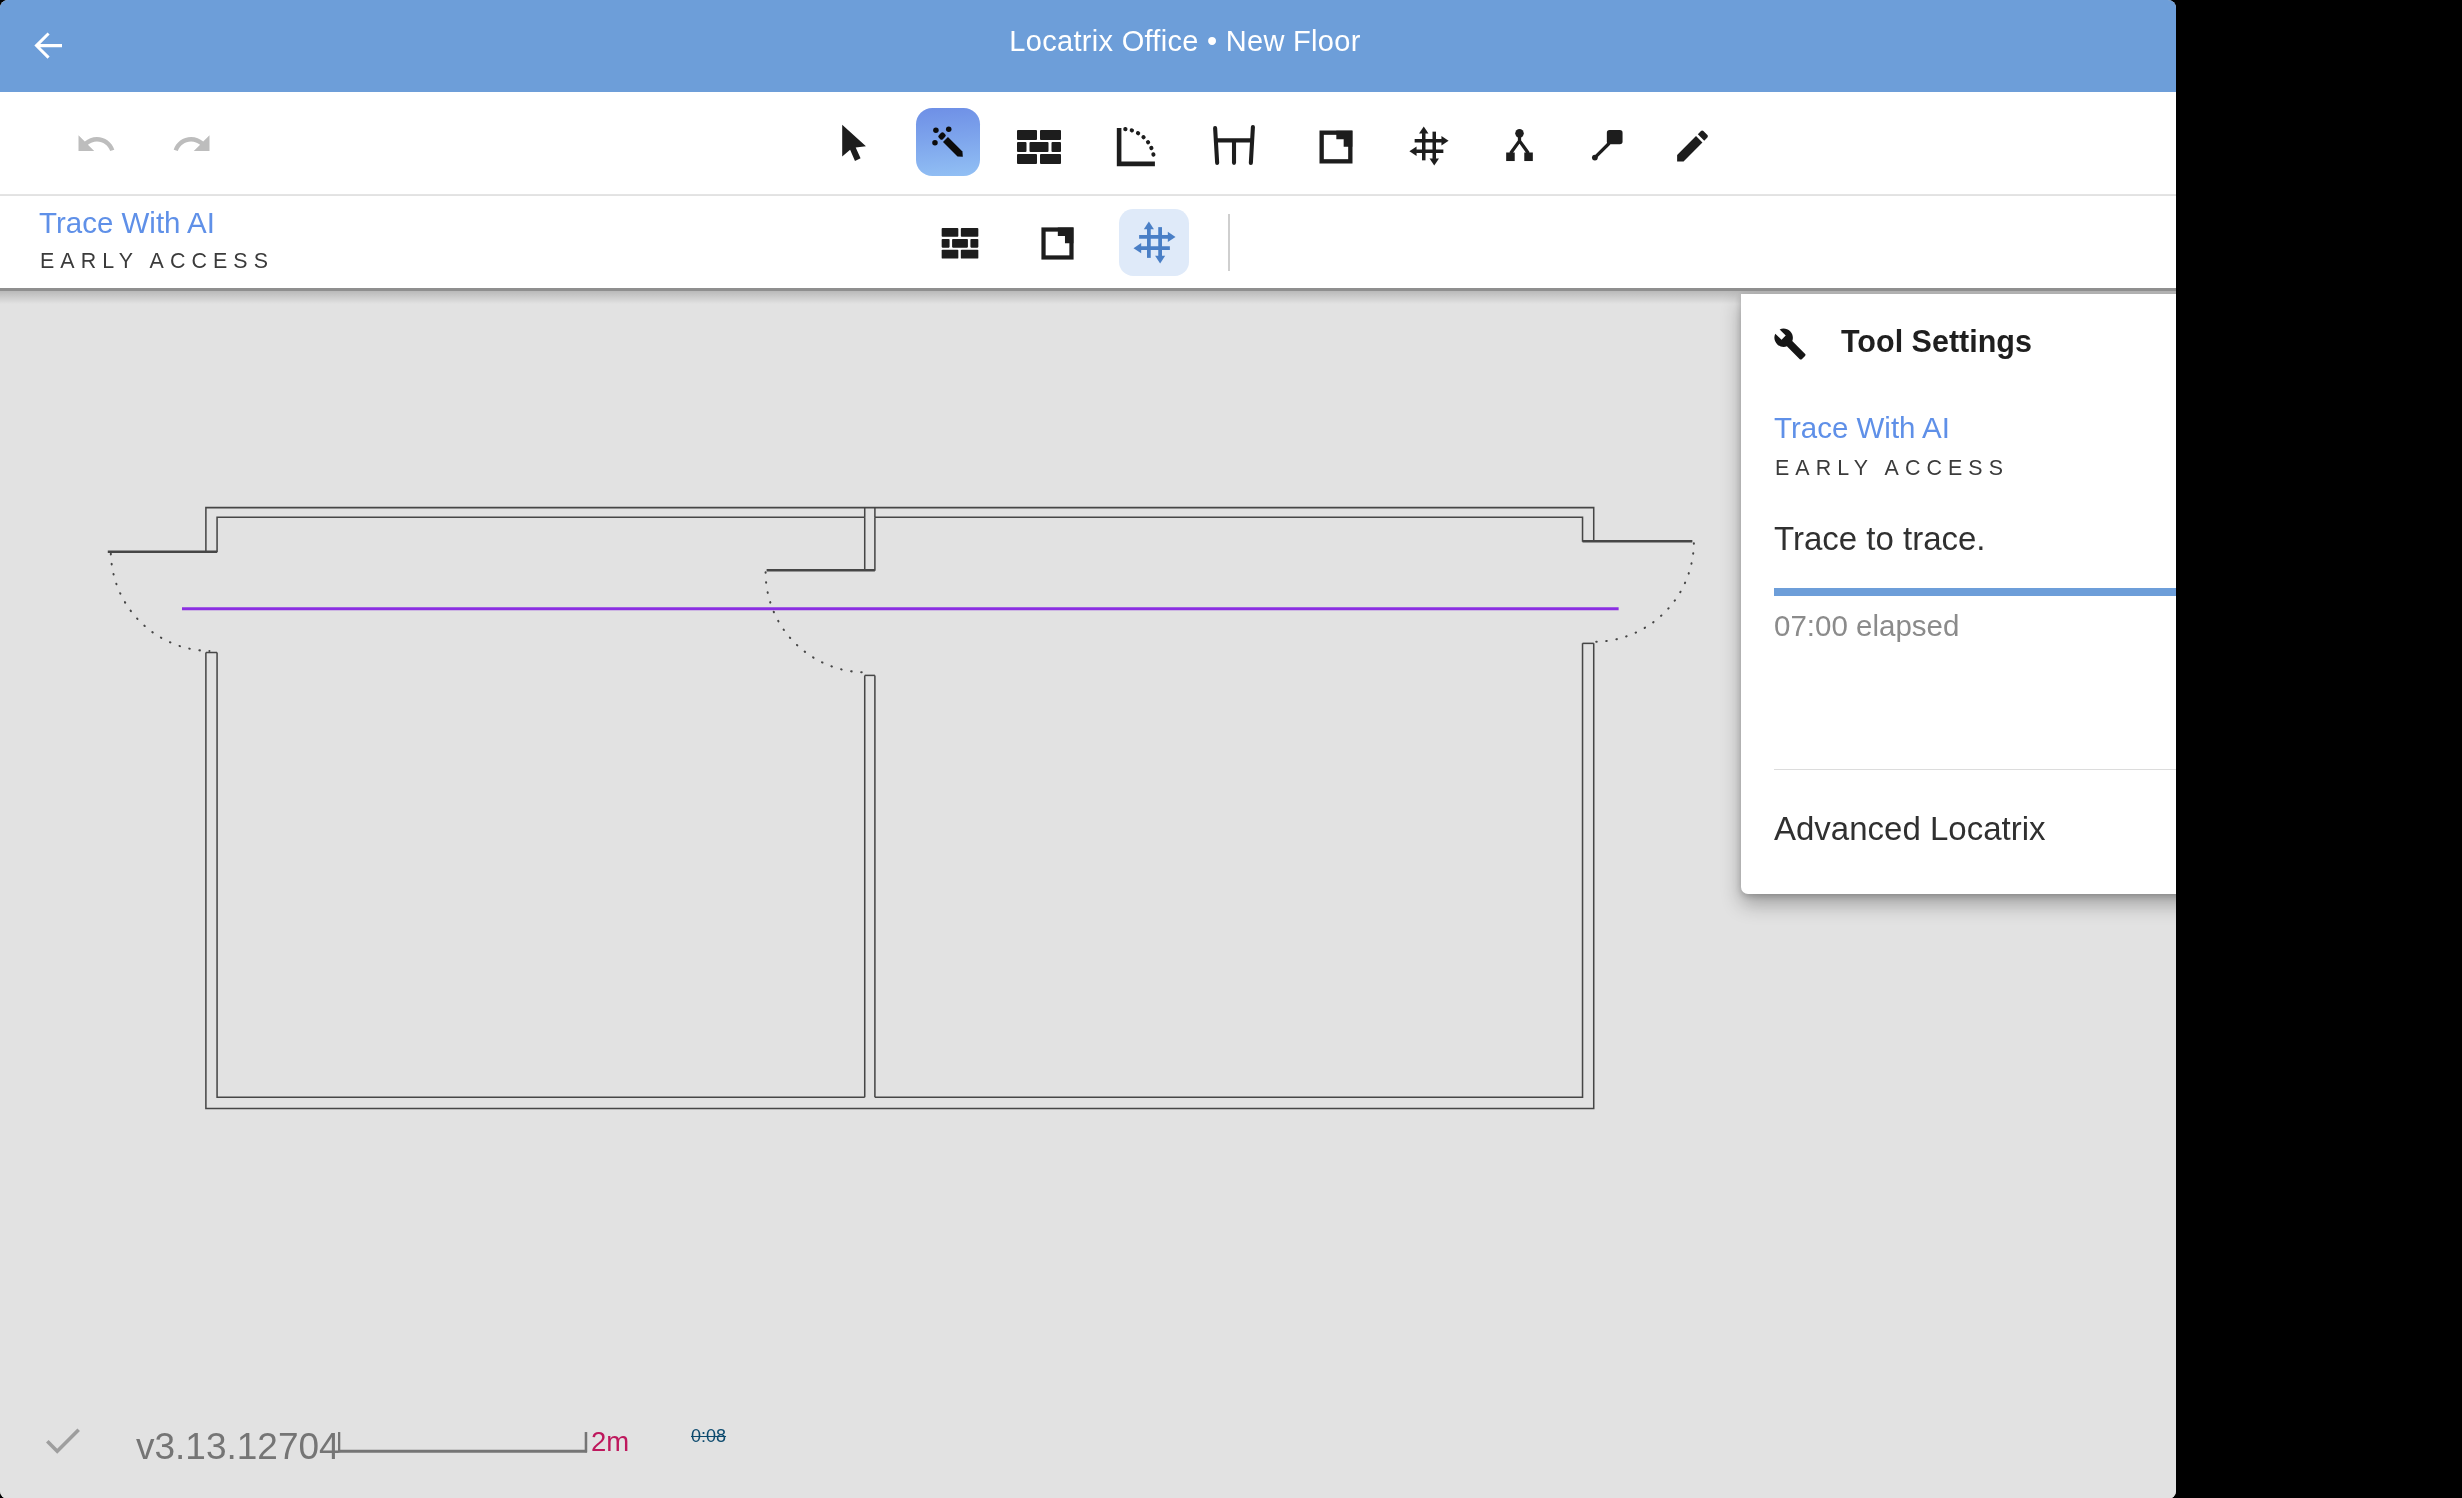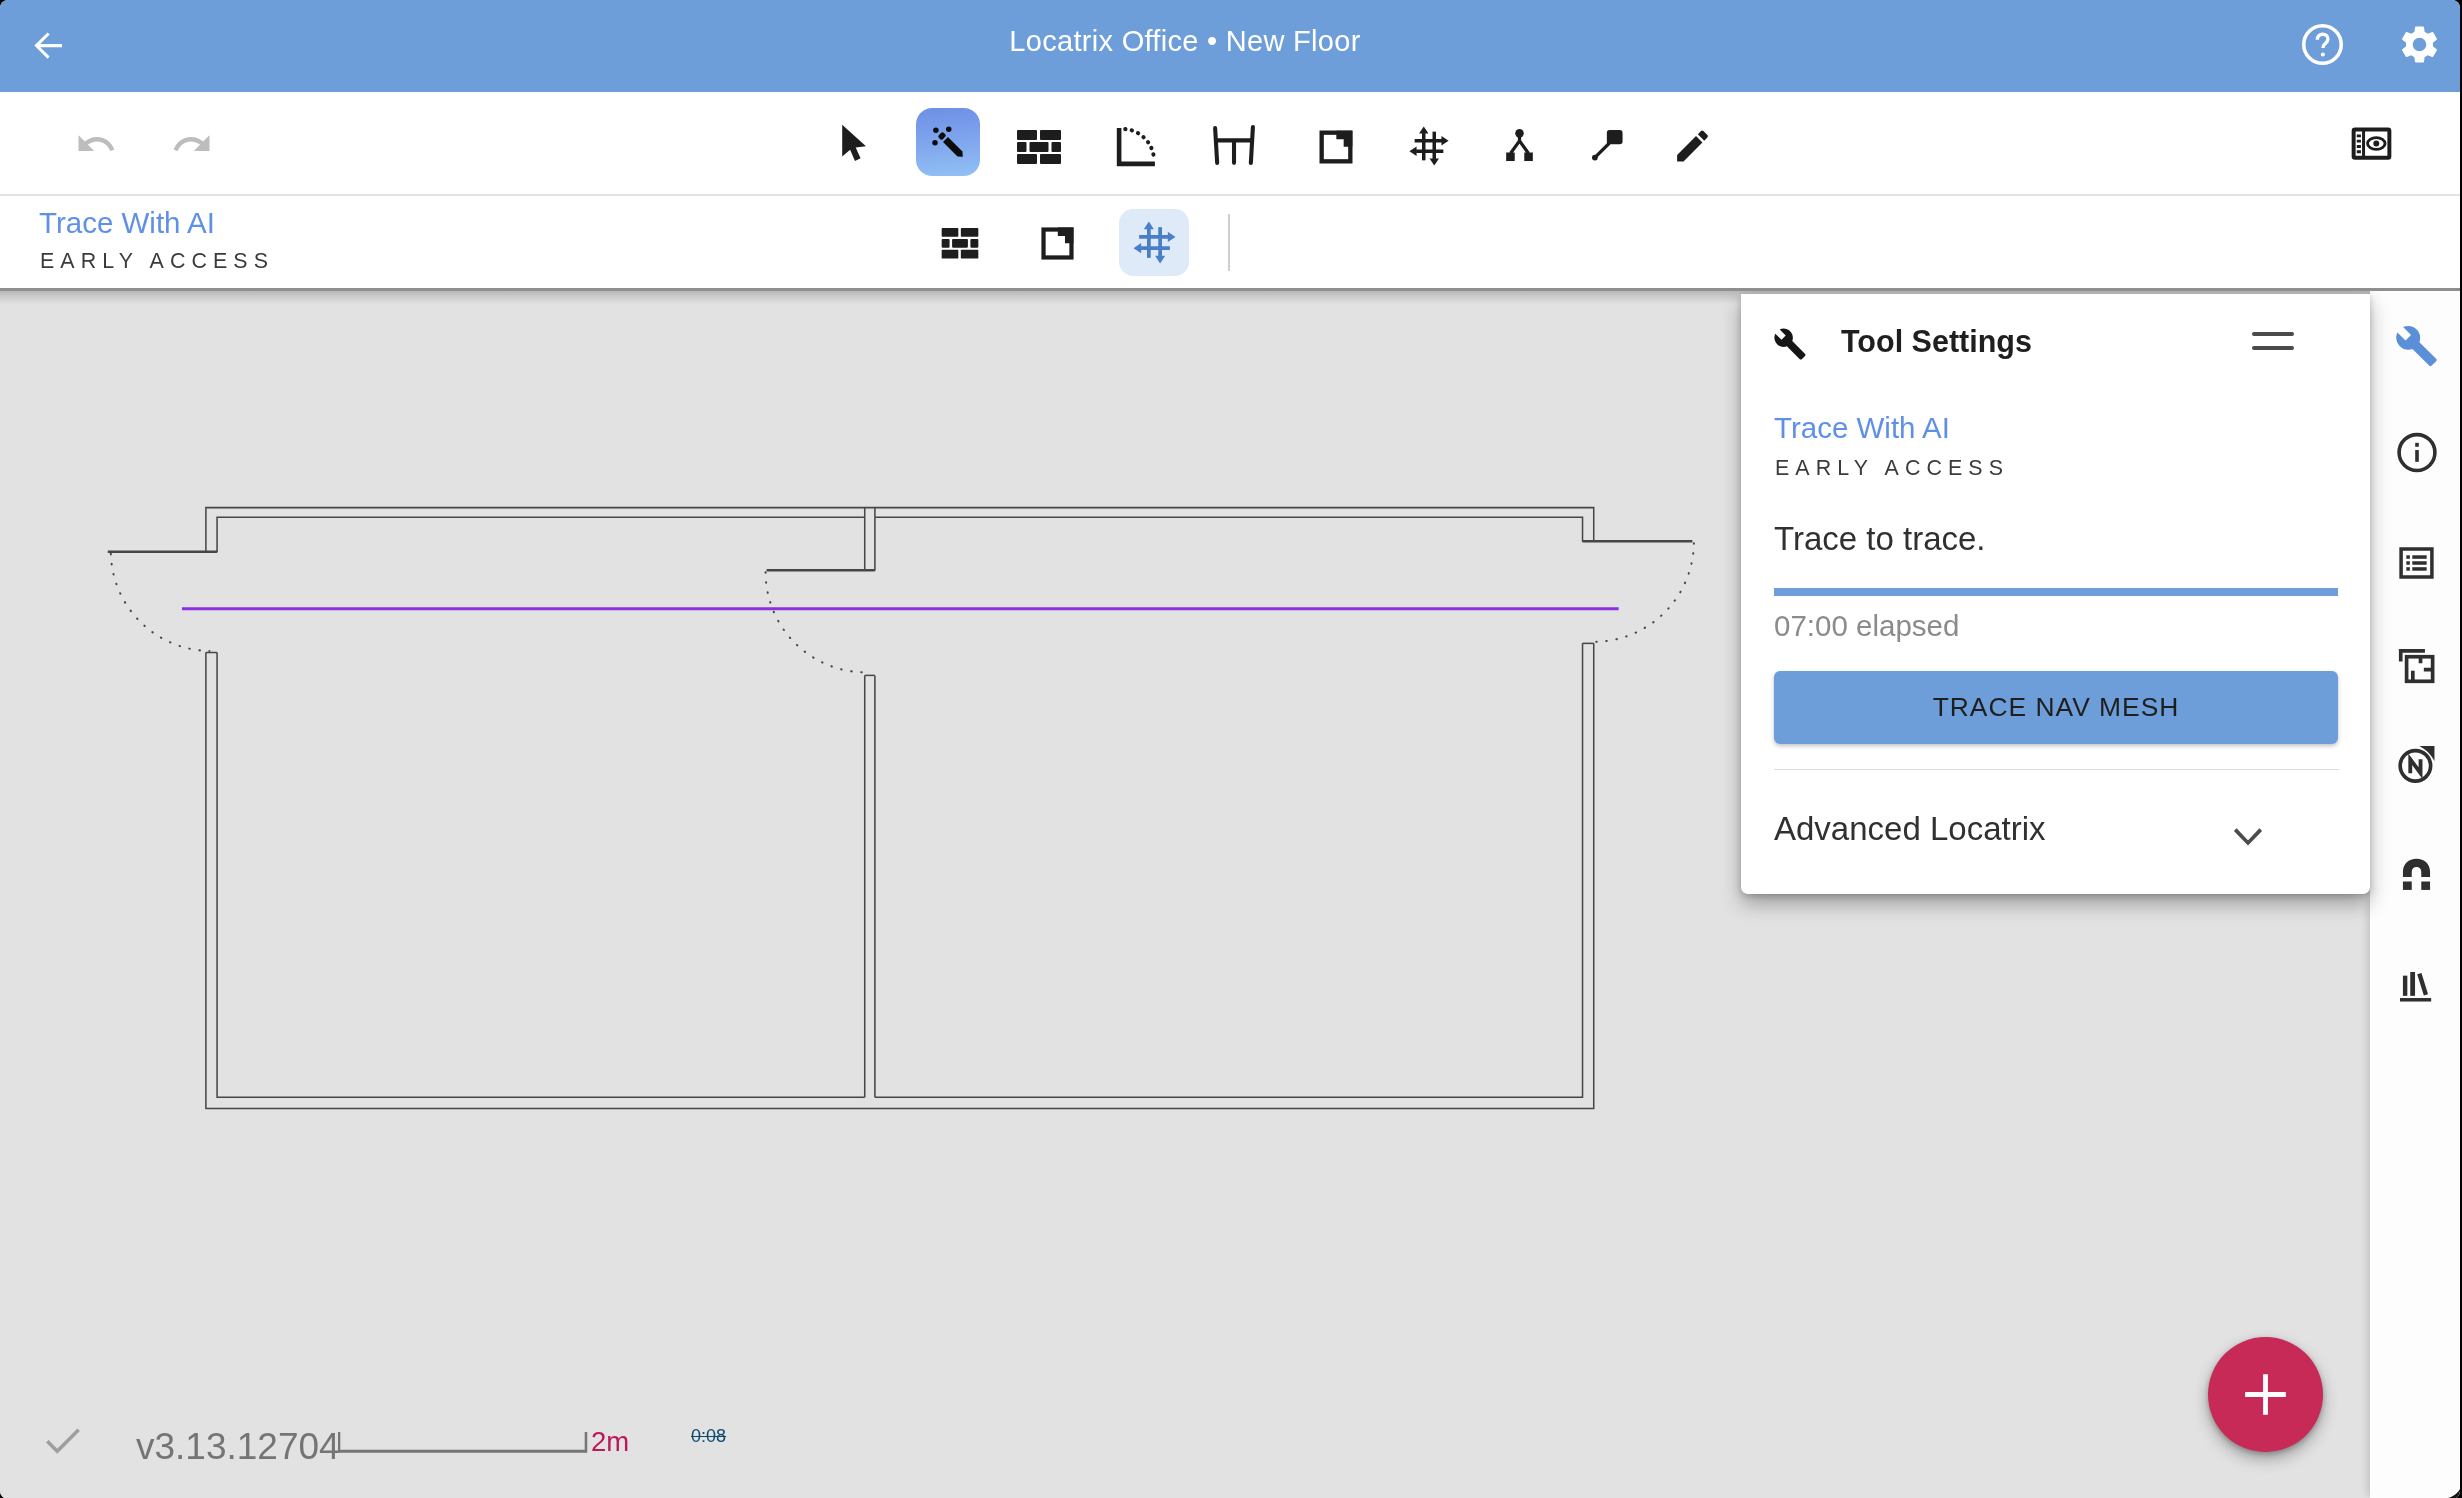--- a/index.html
+++ b/index.html
@@ -1,19 +1,19 @@
 <!DOCTYPE html>
 <html style="font-size:8.1px"><head>
 <meta charset="utf-8">
 <style>
   * { margin:0; padding:0; box-sizing:border-box; }
   html,body { background:#000; }
   body { font-family:"Liberation Sans", sans-serif; }
   .screen {
-    position:relative; width:2460px; height:1499px;
+    position:relative; width:2176px; height:1499px;
     background:#e2e2e2; overflow:hidden; border-radius:8.1px;
   }
   .abs { position:absolute; }
 
   
   .header {
     position:absolute; left:0; top:0; width:2462px; height:92px;
     background:#6d9ed9; z-index:30;
   }
   .header-title {
@@ -429,21 +429,20 @@
     <div class="panel-title">Tool Settings</div>
     <div class="panel-handle">
       <div class="bar"></div>
       <div class="bar"></div>
     </div>
     <div class="panel-toolname">Trace With AI</div>
     <div class="panel-badge">EARLY ACCESS</div>
     <div class="panel-status">Trace to trace.</div>
     <div class="panel-progress"></div>
     <div class="panel-elapsed">07:00 elapsed</div>
-    <button class="panel-button">TRACE NAV MESH</button>
     <div class="panel-divider"></div>
     <div class="panel-advanced">Advanced Locatrix</div>
   </div>
   <div class="panel-chevron icon-btn">
     <svg width="34" height="23.4" viewBox="0 0 24 16">
       <path d="M3 3 L12 12.4 L21 3" fill="none" stroke="#4c4c4c" stroke-width="2.6"></path>
     </svg>
   </div>
 
   <svg class="abs" style="left:2444px;top:1480px;z-index:40;" width="18.3" height="18.3" viewBox="0 0 46 46">

